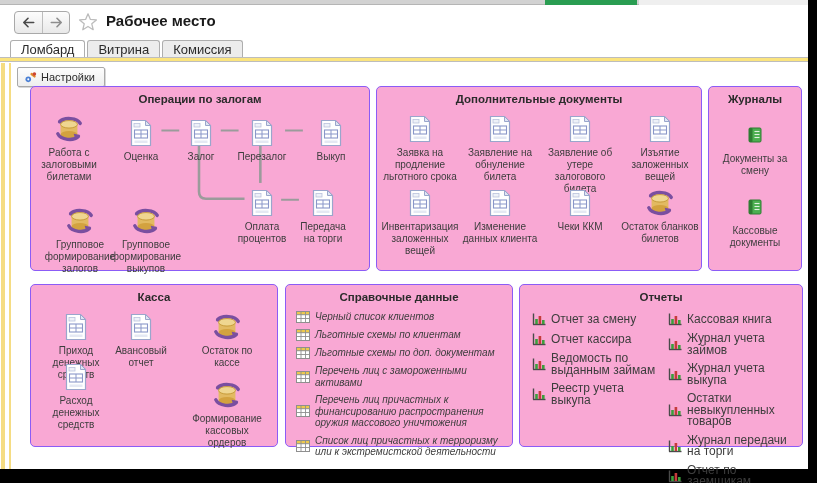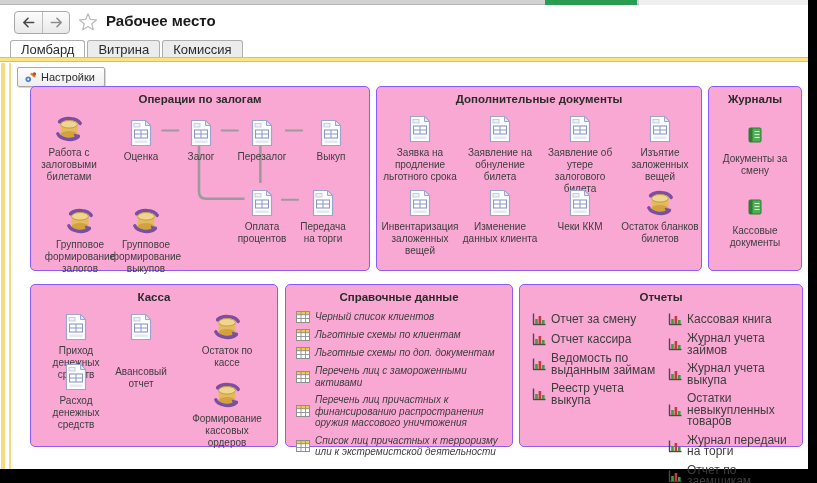--- a/index.html
+++ b/index.html
@@ -82,21 +82,21 @@
   .ad-22 { left:84px;  top:100px; width:78px; }
   .ad-23 { left:164px; top:100px; width:78px; }
   .ad-24 { left:244px; top:100px; width:78px; }
 
   
   .jr-1 { left:8px; top:32px;  width:76px; }
   .jr-2 { left:8px; top:104px; width:76px; }
 
   
   .ca-11 { left:13px;  top:26px; width:64px; }
-  .ca-12 { left:78px;  top:26px; width:64px;gap:21px; }
+  .ca-12 { left:78px;  top:26px; width:64px; }
   .ca-13 { left:160px; top:26px; width:72px; }
   .ca-21 { left:13px;  top:76px; width:64px; }
   .ca-22 { left:156px; top:94px; width:80px; }
 
   
   .ref-list { position:absolute; left:10px; top:26px; right:4px; display:flex; flex-direction:column; gap:6px;font-style:italic; }
   .ref-item { display:flex; align-items:center; gap:5px; cursor:pointer; }
   .ref-item .txt { font-size:10px; line-height:11.5px; color:#3d3d3d; }
   .i-tbl { width:14px; height:12px; flex:none; }
 

